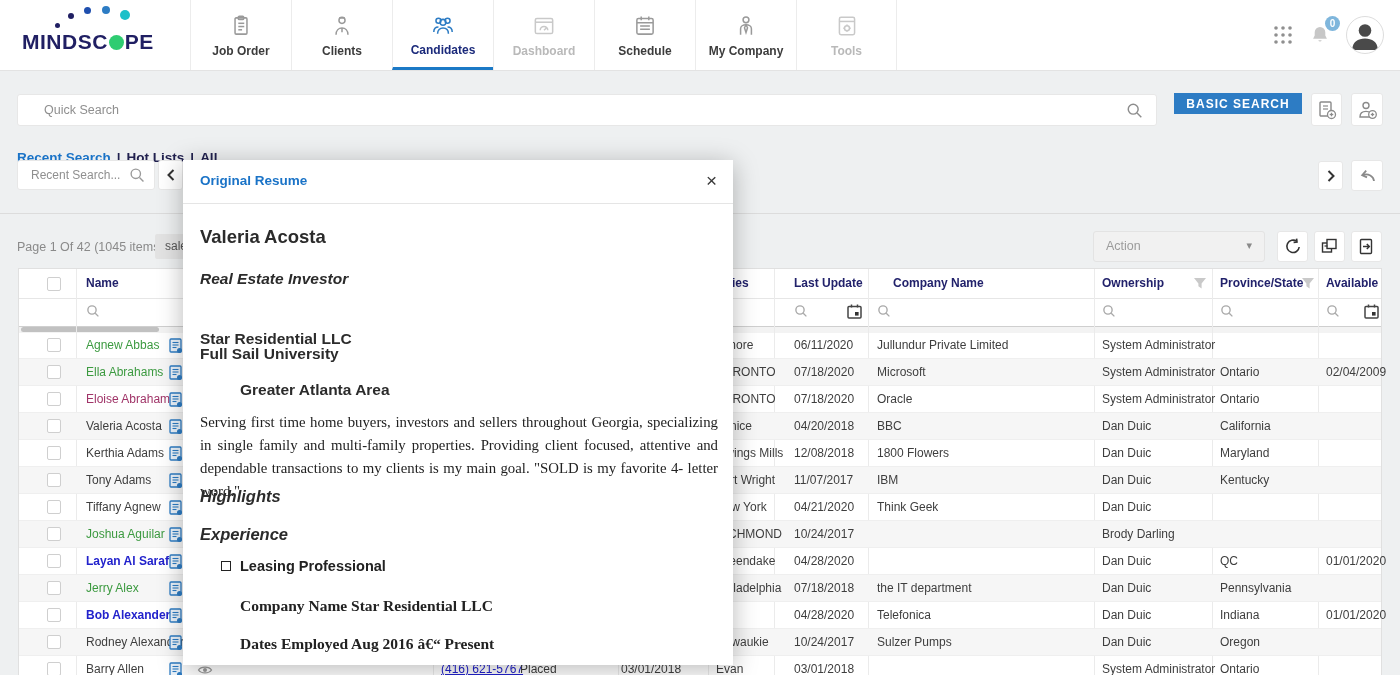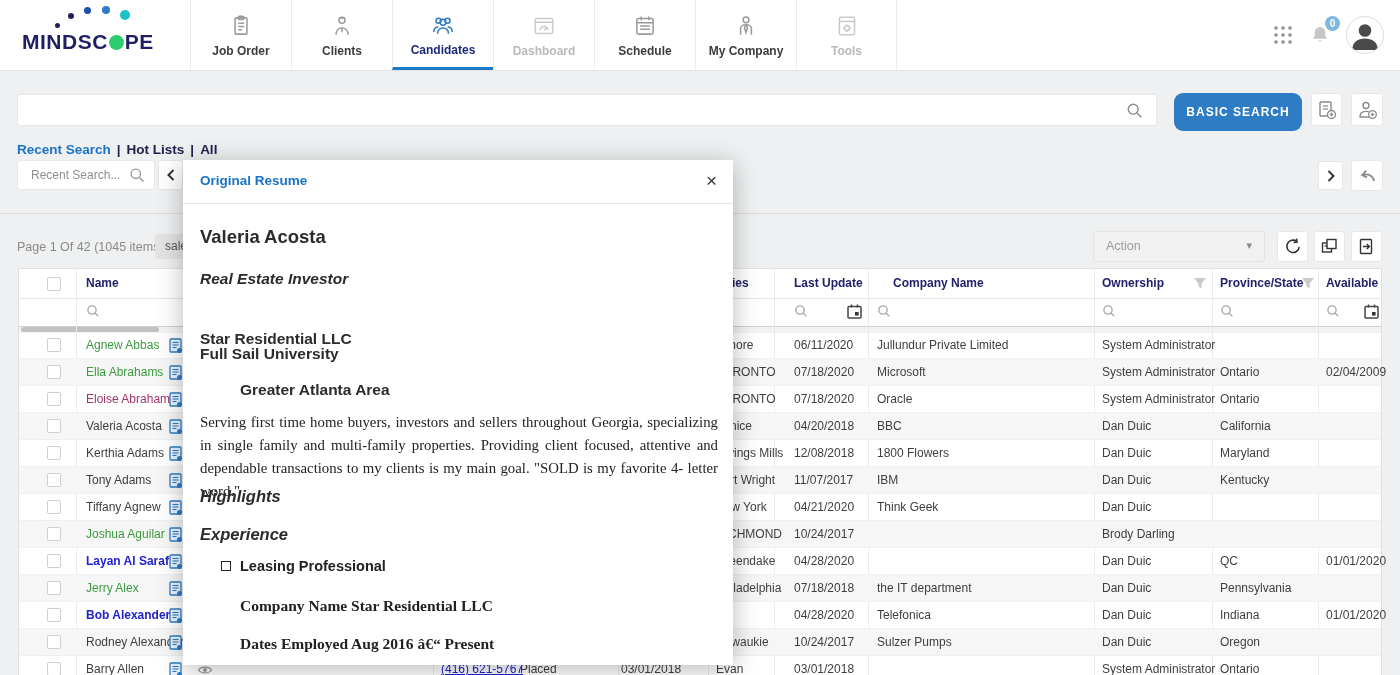--- a/index.html
+++ b/index.html
@@ -20,23 +20,23 @@
   .nav-item.active{border-bottom:3px solid #1b79c6;}
   .nav-item.active .nav-lbl{color:#1b2a7b;}
   .nav-ic{height:28px;display:flex;align-items:center;}
   #nav-right{position:absolute;right:16px;top:0;height:70px;display:flex;align-items:center;gap:14px;}
   .badge{position:absolute;top:-7px;right:-8px;width:15px;height:15px;border-radius:50%;background:#7fb6dc;color:#fff;font-size:10px;line-height:15px;text-align:center;font-weight:bold;}
   #avatar{width:36px;height:36px;border-radius:50%;background:#fff;border:1px solid #ddd;overflow:hidden;}
   
   .inputbox{position:absolute;background:#fff;border-radius:3px;border:1px solid #e7e7e7;box-sizing:border-box;}
   .inputbox input{border:0;outline:0;background:transparent;font-family:"Liberation Sans",sans-serif;font-size:12.5px;color:#555;width:85%;}
   .inputbox input::placeholder{color:#8f8f8f;}
-  #basic-search{position:absolute;left:1174px;top:93px;width:128px;height:38px;background:#2d7cc4;border:0;border-radius:9px;color:#fff;font-weight:bold;font-size:12px;letter-spacing:1px;font-family:"Liberation Sans",sans-serif;cursor:pointer;}
+  #basic-search{position:absolute;left:1174px;top:93px;width:128px;height:21px;background:#2d7cc4;border:0;border-radius:0;color:#fff;font-weight:bold;font-size:12px;letter-spacing:1px;font-family:"Liberation Sans",sans-serif;cursor:pointer;}
   .sqbtn{position:absolute;background:#fff;border:1px solid #e7e7e7;border-radius:3px;display:flex;align-items:center;justify-content:center;cursor:pointer;box-sizing:border-box;}
-  #quicklinks{position:absolute;left:17px;top:142px;font-size:13.5px;font-weight:bold;color:#21214f;}
+  #quicklinks{position:absolute;left:17px;top:150px;font-size:13.5px;font-weight:bold;color:#21214f;}
   #quicklinks .lnk-blue{color:#1a73c7;cursor:pointer;}
   #quicklinks .sep{color:#21214f;margin:0 6px;}
   #divider{position:absolute;left:0;top:213px;width:1400px;height:1px;background:#dcdcdc;}
   
   #pageinfo{position:absolute;left:17px;top:240px;font-size:12.5px;color:#8a8a8a;}
   #chip-sales{position:absolute;left:155px;top:234px;height:25px;line-height:25px;padding:0 10px;background:#e3e3e3;color:#555;font-size:12px;border-radius:2px;}
   #action-dd{position:absolute;left:1093px;top:231px;width:172px;height:31px;background:#f1f1f1;border:1px solid #e3e3e3;border-radius:3px;box-sizing:border-box;cursor:pointer;}
   #action-dd .albl{position:absolute;left:12px;top:7px;font-size:12.5px;color:#9b9b9b;}
   #action-dd .caret{position:absolute;right:12px;top:7px;font-size:11px;color:#8a8a8a;}
   
@@ -198,20 +198,21 @@
       <span id="avatar" style="cursor:pointer;">
         <svg width="36" height="36" viewBox="0 0 24 24">
             <circle cx="12" cy="9" r="4.2" fill="#4a4a4a"></circle>
             <path d="M3.5 22c0-5.2 3.8-7.6 8.5-7.6s8.5 2.4 8.5 7.6z" fill="#4a4a4a"></path>
           </svg>
       </span>
     </div>
   </div>
 
   <div class="inputbox" style="left:17px;top:94px;width:1140px;height:32px;">
+    <input style="margin: 7px 0px 0px 24px;" placeholder="Quick Search">
     <span class="abs" style="right:12px;top:7px;">
       <svg width="18" height="18" viewBox="0 0 20 20">
           <circle cx="8" cy="8" r="5.5" fill="none" stroke="#8d8d8d" stroke-width="1.6"></circle>
           <line x1="12.3" y1="12.3" x2="17" y2="17" stroke="#8d8d8d" stroke-width="1.6"></line>
         </svg>
     </span>
   </div>
   <button id="basic-search">BASIC SEARCH</button>
   <div class="sqbtn" style="left:1311px;top:93px;width:31px;height:33px;">
     <span>

